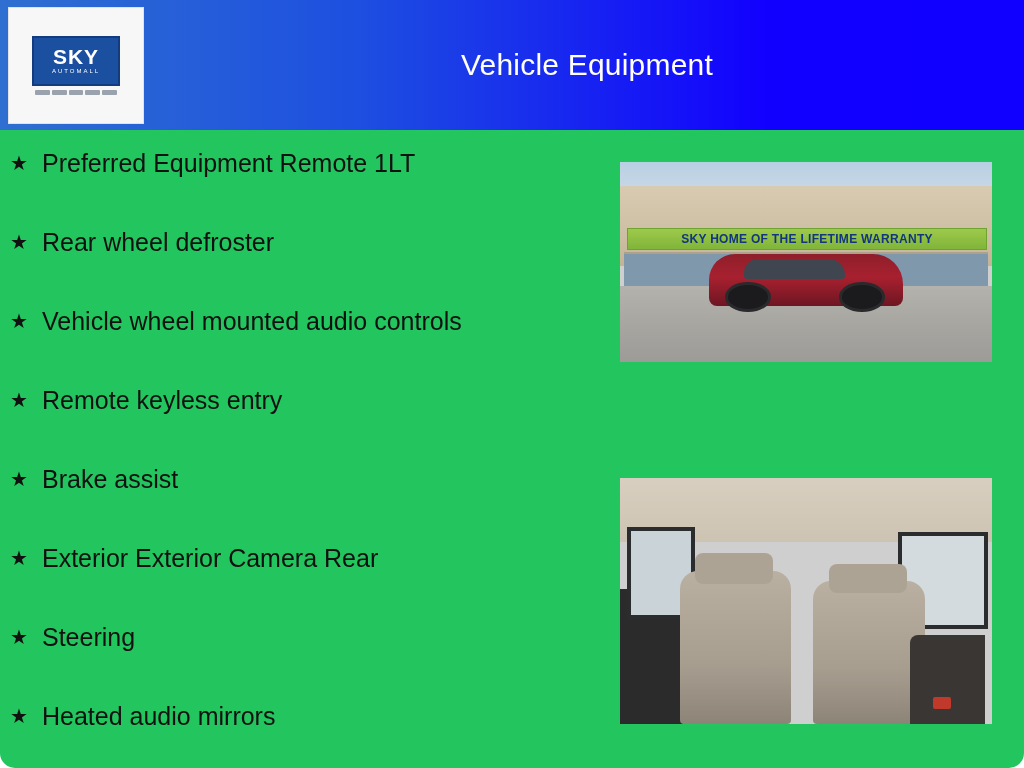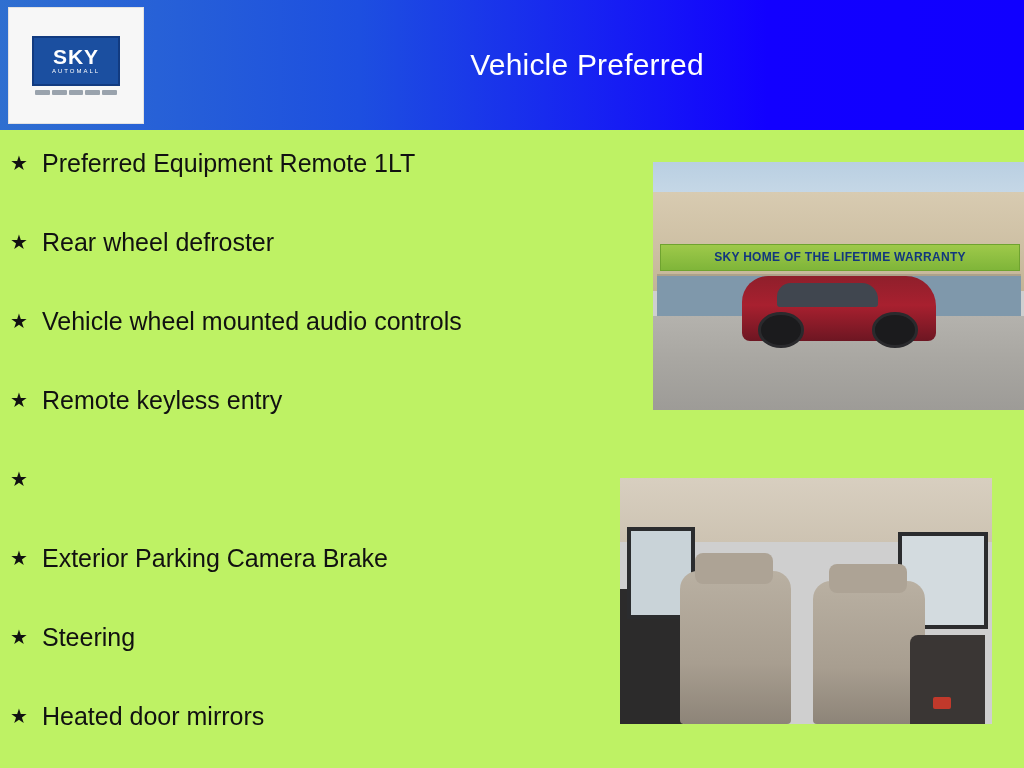--- a/index.html
+++ b/index.html
@@ -10,21 +10,22 @@
     width: 1024px;
     height: 768px;
     background: #ffffff;
     font-family: "Liberation Sans", sans-serif;
     overflow: hidden;
   }
   .slide {
     position: relative;
     width: 1024px;
     height: 768px;
-    background: #bef264;
+    background: #22c55e;
+    border-radius: 15px;
   }
 
   
   .header {
     position: absolute;
     left: 0;
     top: 0;
     width: 1024px;
     height: 130px;
     background: linear-gradient(to right, #2f6fd0 0%, #1d4fe0 35%, #1200ff 75%, #1000ff 100%);
@@ -133,22 +134,21 @@
   
   .photo {
     position: absolute;
     overflow: hidden;
     background: #cfcfcf;
   }
   #photo-exterior {
     left: 620px;
     top: 32px;
     width: 372px;
-    height: 248px;
-    margin-left: 33px;
+    height: 200px;
   }
   #photo-interior {
     left: 620px;
     top: 348px;
     width: 372px;
     height: 246px;
   }
 
   
   .ext-sky {
@@ -245,21 +245,21 @@
         <div class="logo-automall">AUTOMALL</div>
       </div>
       <div class="logo-brands">
         <span></span>
         <span></span>
         <span></span>
         <span></span>
         <span></span>
       </div>
     </div>
-    <div class="header-title">Vehicle Preferred</div>
+    <div class="header-title">Vehicle Equipment</div>
   </div>
 
   <div class="content">
 
     <div class="features">
       <div class="feature">
         <div class="bullet">★</div>
         <div class="label">Preferred Equipment Remote 1LT</div>
       </div>
       <div class="feature">
@@ -269,32 +269,33 @@
       <div class="feature">
         <div class="bullet">★</div>
         <div class="label">Vehicle wheel mounted audio controls</div>
       </div>
       <div class="feature">
         <div class="bullet">★</div>
         <div class="label">Remote keyless entry</div>
       </div>
       <div class="feature">
         <div class="bullet">★</div>
-      </div>
-      <div class="feature">
-        <div class="bullet">★</div>
-        <div class="label">Exterior Parking Camera Brake</div>
+        <div class="label">Brake assist</div>
+      </div>
+      <div class="feature">
+        <div class="bullet">★</div>
+        <div class="label">Exterior Exterior Camera Rear</div>
       </div>
       <div class="feature">
         <div class="bullet">★</div>
         <div class="label">Steering</div>
       </div>
       <div class="feature">
         <div class="bullet">★</div>
-        <div class="label">Heated door mirrors</div>
+        <div class="label">Heated audio mirrors</div>
       </div>
     </div>
 
     <div class="photo" id="photo-exterior">
       <div class="ext-sky"></div>
       <div class="ext-building"></div>
       <div class="ext-banner">
         <div class="ext-banner-text">SKY  HOME OF THE LIFETIME WARRANTY</div>
       </div>
       <div class="ext-windows"></div>

